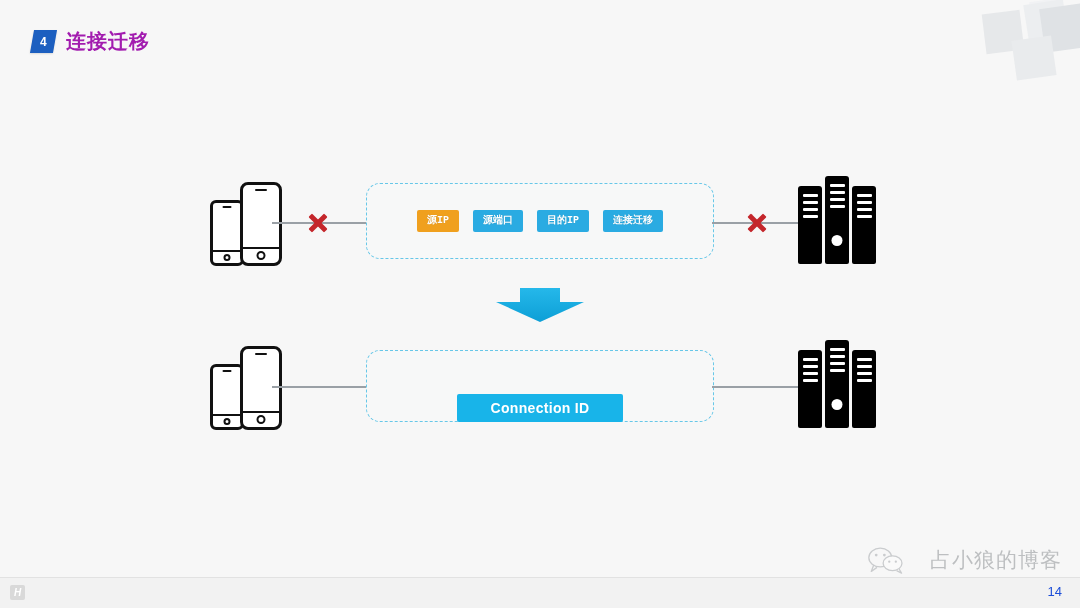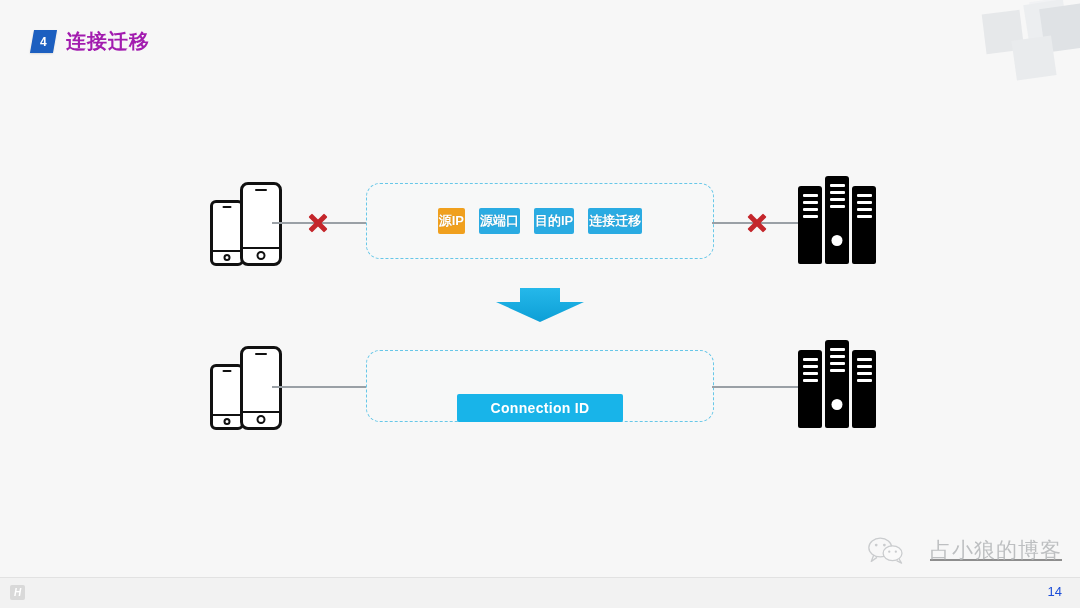--- a/index.html
+++ b/index.html
@@ -229,27 +229,27 @@
     box-sizing: border-box;
     display: flex;
     align-items: center;
     justify-content: center;
     gap: 14px;
   }
   #row-bottom .dash-box { height: 72px; top: 18px; }
 
   .tag {
     color: #ffffff;
-    font-size: 13px;
+    font-size: 10px;
     font-weight: bold;
-    padding: 5px 1px;
+    padding: 5px 10px;
     border-radius: 2px;
     line-height: 1.2;
     white-space: nowrap;
-    font-family: Liberation Sans, sans-serif;
+    font-family: Liberation Mono, monospace;
     text-shadow: 0 0 1px rgba(0,0,0,0.18);
   }
   .tag-orange { background: #f0a01e; }
   .tag-cyan   { background: #2aabe2; }
 
   .tag-wide {
     background: #18b4e9;
     color: #ffffff;
     font-size: 14px;
     font-weight: bold;
@@ -269,26 +269,25 @@
     top: 286px;
     width: 92px;
     height: 38px;
   }
   .arrow svg { display: block; }
 
   
   .watermark {
     position: absolute;
     right: 18px;
-    bottom: 44px;
+    bottom: 34px;
     display: flex;
     align-items: center;
     gap: 26px;
     opacity: 0.42;
-    text-decoration: underline;
   }
   .wm-logo { width: 36px; height: 28px; }
   .wm-text {
     color: #6e7377;
     font-size: 21px;
     font-family: "DejaVu Sans", "Liberation Sans", sans-serif;
     letter-spacing: 1px;
   }
 
   

